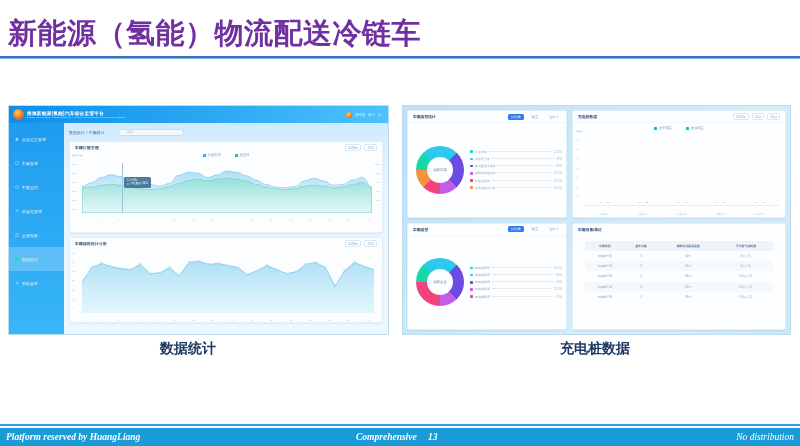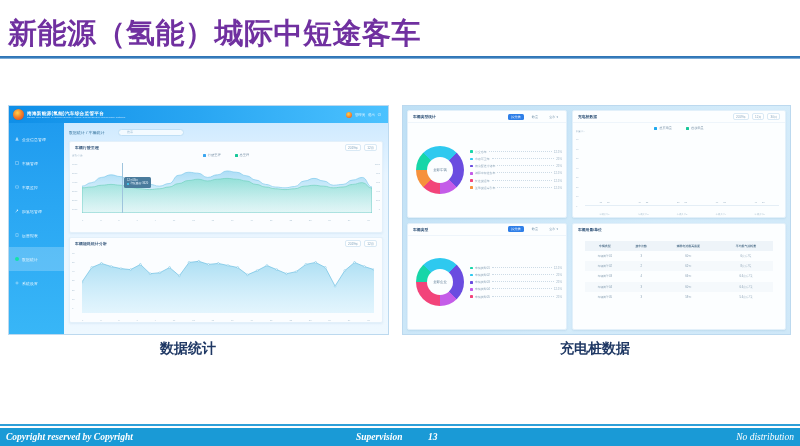--- a/index.html
+++ b/index.html
@@ -180,21 +180,21 @@
   .f-left  { position:absolute; left:6px; }
   .f-cent  { position:absolute; left:356px; }
   .f-page  { position:absolute; left:428px; }
   .f-right { position:absolute; right:6px; font-weight:400 !important; }
 </style>
 </head>
 <body>
 
 <div class="slide">
 
-  <div class="slide-title">新能源（氢能）城际中短途客车</div>
+  <div class="slide-title">新能源（氢能）物流配送冷链车</div>
   <div class="title-rule"></div>
 
   <div class="shot shot-left">
 
     <div class="app-header">
       <div class="logo-badge"></div>
       <div class="logo-text">
         <div class="l1">南海新能源(氢能)汽车综合监管平台</div>
         <div class="l2">Nanhai New Energy (Hydrogen Energy) Vehicle Comprehensive Supervision Platform</div>
       </div>
@@ -684,19 +684,19 @@
       </div>
 
     </div>
   </div>
 
   <div class="caption cap-left">数据统计</div>
   <div class="caption cap-right">充电桩数据</div>
 
   <div class="footer-rule"></div>
   <div class="footer">
-    <span class="f-left">Copyright reserved by Copyright</span>
-    <span class="f-cent">Supervision</span>
+    <span class="f-left">Platform reserved by HuangLiang</span>
+    <span class="f-cent">Comprehensive</span>
     <span class="f-page">13</span>
     <span class="f-right">No distribution</span>
   </div>
 
 </div>
 
 </body></html>

